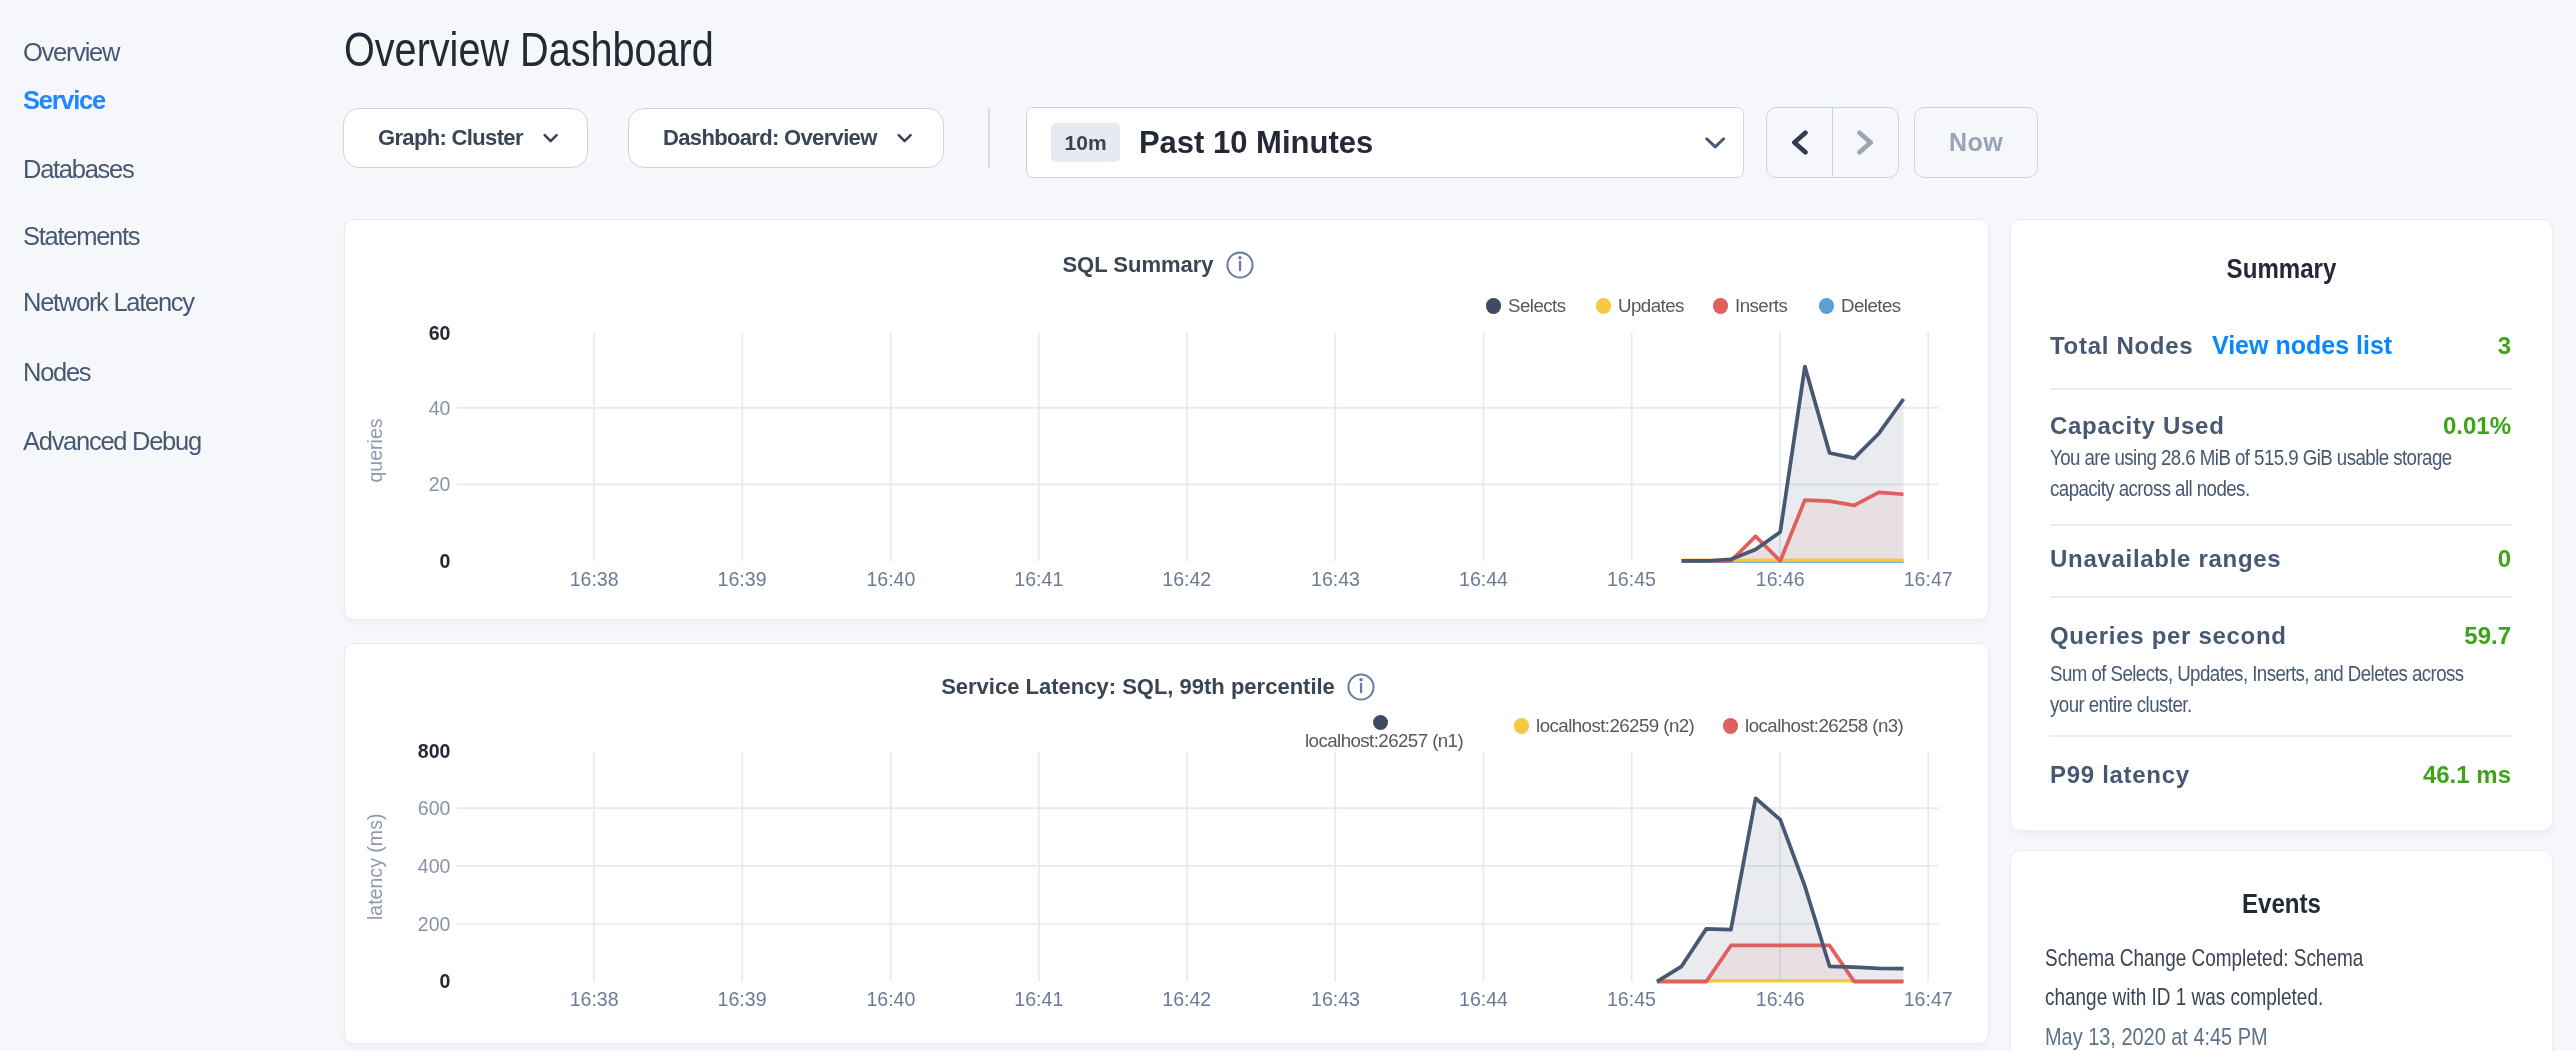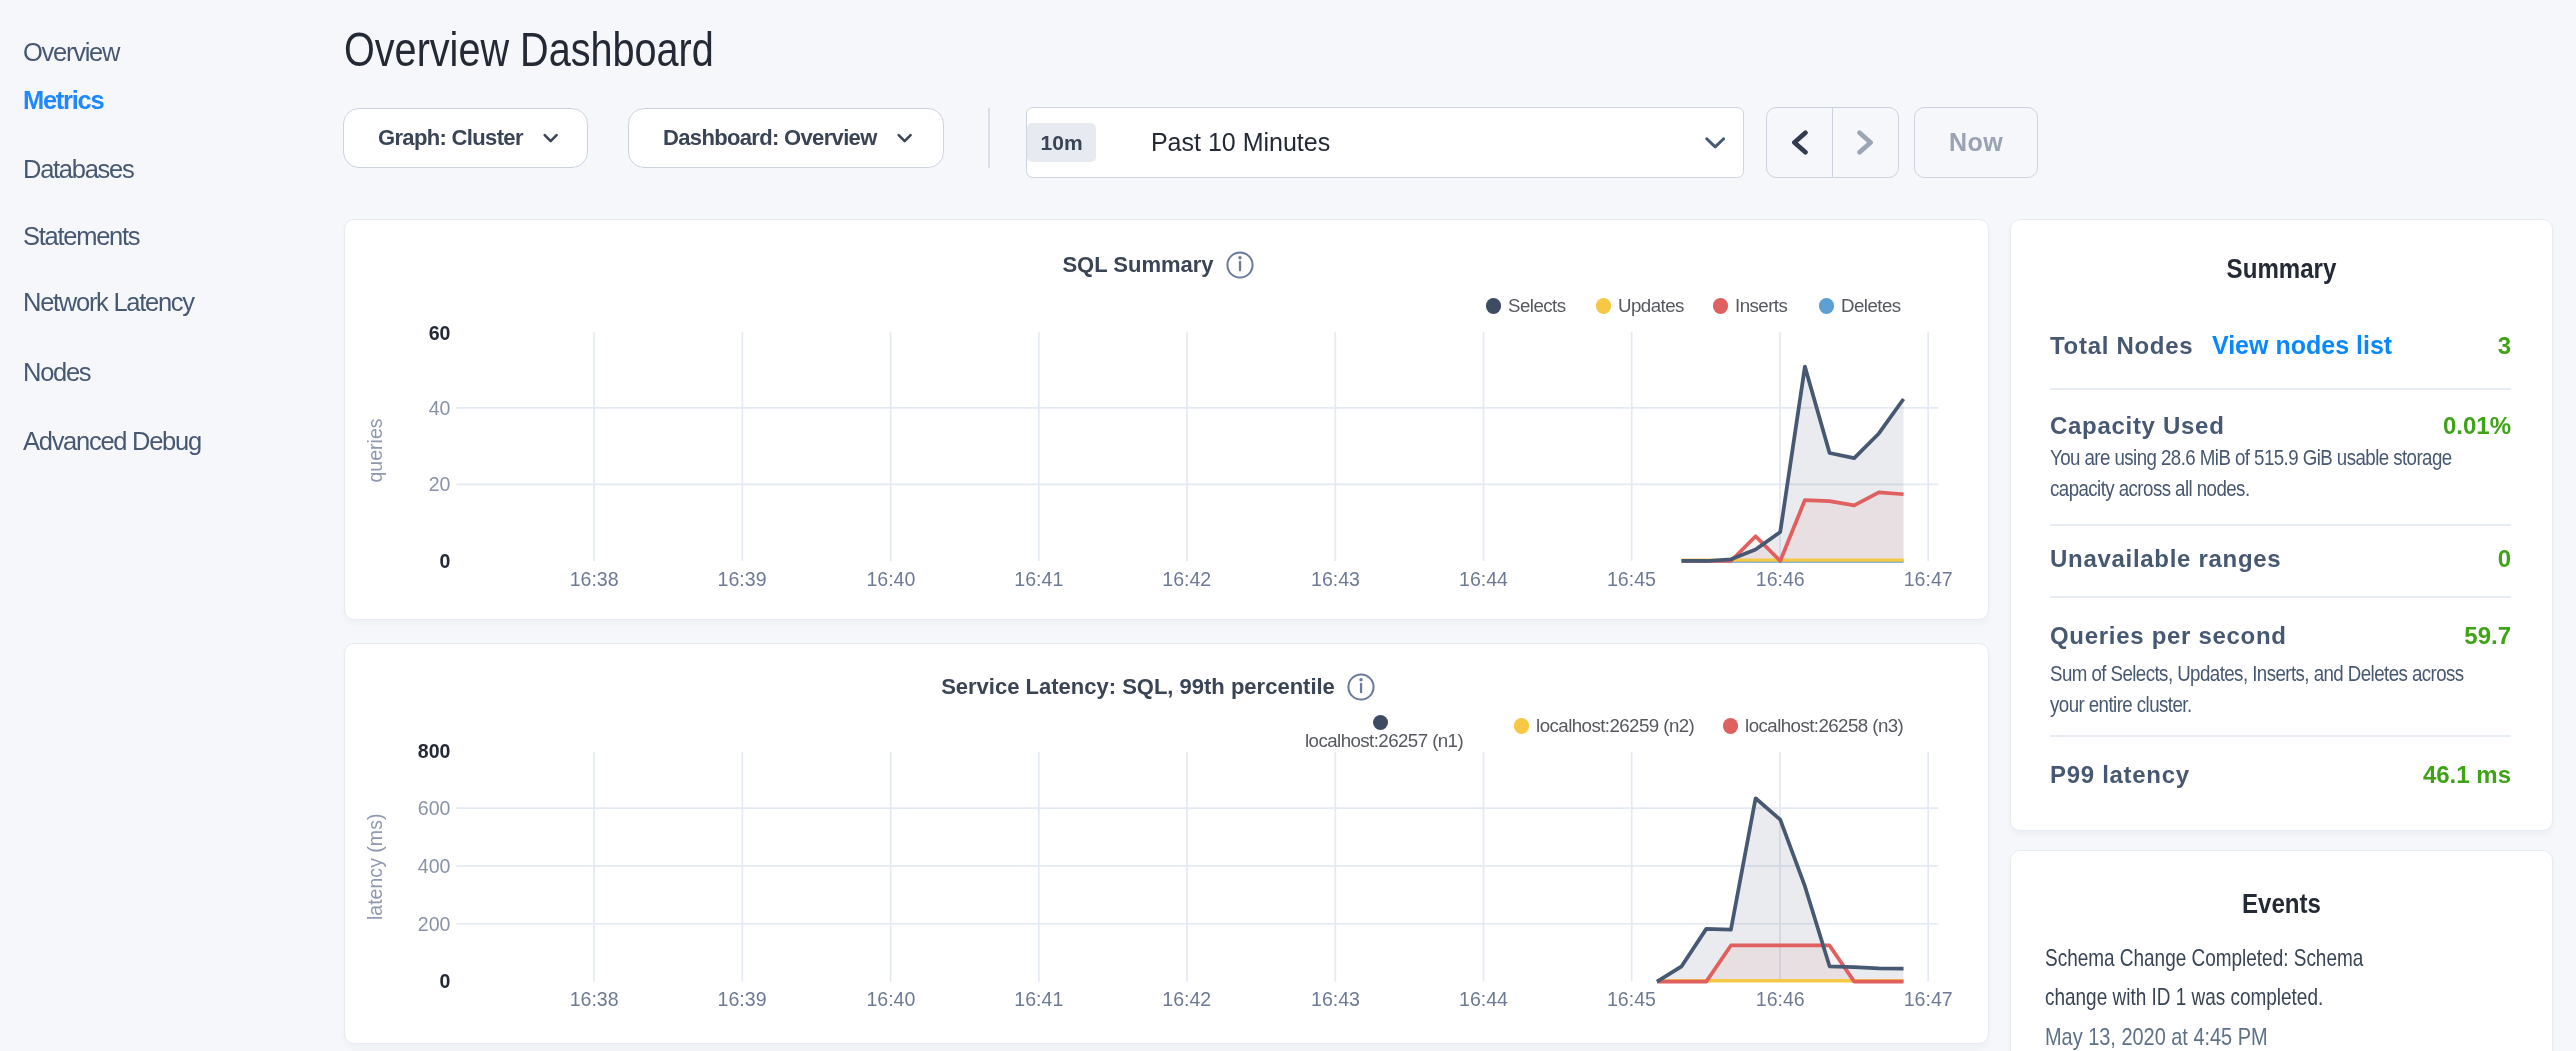--- a/index.html
+++ b/index.html
@@ -33,43 +33,43 @@
 .slink { color:#0788ff; font-weight:bold; font-size:25px; margin-left:18.7px; }
 .sdesc { position:absolute; left:39px; color:#475872; font-size:22px; line-height:31px; letter-spacing:-0.03em; transform:scaleX(0.85); transform-origin:left top; white-space:nowrap; }
 .sdiv { position:absolute; left:39px; right:41px; height:1.7px; background:#e7ecf3; }
 .cardtitle { position:absolute; width:100%; text-align:center; color:#242a35; font-weight:bold; font-size:28px; transform:scaleX(0.86); }
 </style>
 </head>
 <body>
 <div id="app">
 
   <div class="nav" style="top:17px;margin-top:20px;">Overview</div>
-  <div class="nav active" style="top:85px;">Metrics</div>
+  <div class="nav active" style="top:85px;">Service</div>
   <div class="nav" style="top:154px;">Databases</div>
   <div class="nav" style="top:221px;">Statements</div>
   <div class="nav" style="top:287px;text-align:center;">Network Latency</div>
   <div class="nav" style="top:357px;">Nodes</div>
   <div class="nav" style="top:426px;">Advanced Debug</div>
 
   <h1 class="title">Overview Dashboard</h1>
 
   <div class="btn" style="left:343px; top:108px; width:245px; height:60px; padding-left:34px;">Graph: Cluster
     <svg class="chev" style="margin-left:20.4px;" width="15.3" height="10.2" viewBox="0 0 18 12">
         <polyline points="2,2.5 9,9.5 16,2.5" fill="none" stroke="#394455" stroke-width="3" stroke-linecap="round" stroke-linejoin="round"></polyline>
       </svg>
   </div>
   <div class="btn" style="left:628px; top:108px; width:316px; height:60px; padding-left:34px;">Dashboard: Overview
     <svg class="chev" style="margin-left:20.4px;" width="15.3" height="10.2" viewBox="0 0 18 12">
         <polyline points="2,2.5 9,9.5 16,2.5" fill="none" stroke="#394455" stroke-width="3" stroke-linecap="round" stroke-linejoin="round"></polyline>
       </svg>
   </div>
   <div class="abs" style="left:988px; top:108px; width:1.7px; height:60px; background:#d9dee8;"></div>
-  <div class="timebox" style="left:1026px; top:107px; width:718px; height:71px; padding-left:0;gap:36px;">
+  <div class="timebox" style="left:1026px; top:107px; width:718px; height:71px; padding-left:24px;">
     <span class="badge10">10m</span>
-    <span style="font-size:25px; font-weight:normal; color:#242a35; margin-left:18.7px;">Past 10 Minutes</span>
+    <span style="font-size:31px; font-weight:bold; color:#242a35; margin-left:18.7px;">Past 10 Minutes</span>
     <svg style="position:absolute; right:18px;" width="20.4" height="12" viewBox="0 0 24 14">
         <polyline points="2,2 12,11.5 22,2" fill="none" stroke="#475872" stroke-width="3.5" stroke-linecap="round" stroke-linejoin="round"></polyline>
       </svg>
   </div>
   <div class="abs" style="left:1766px; top:107px; width:133px; height:71px; border:1.7px solid #ccd2df; border-radius:10.2px; display:flex;">
     <div style="flex:1; border-right:1.7px solid #ccd2df; display:flex; align-items:center; justify-content:center;">
       <svg width="17" height="25" viewBox="0 0 20 29">
           <polyline points="17,3 4,14.5 17,26" fill="none" stroke="#333c4e" stroke-width="5.5" stroke-linecap="round" stroke-linejoin="round"></polyline>
         </svg>
     </div>

